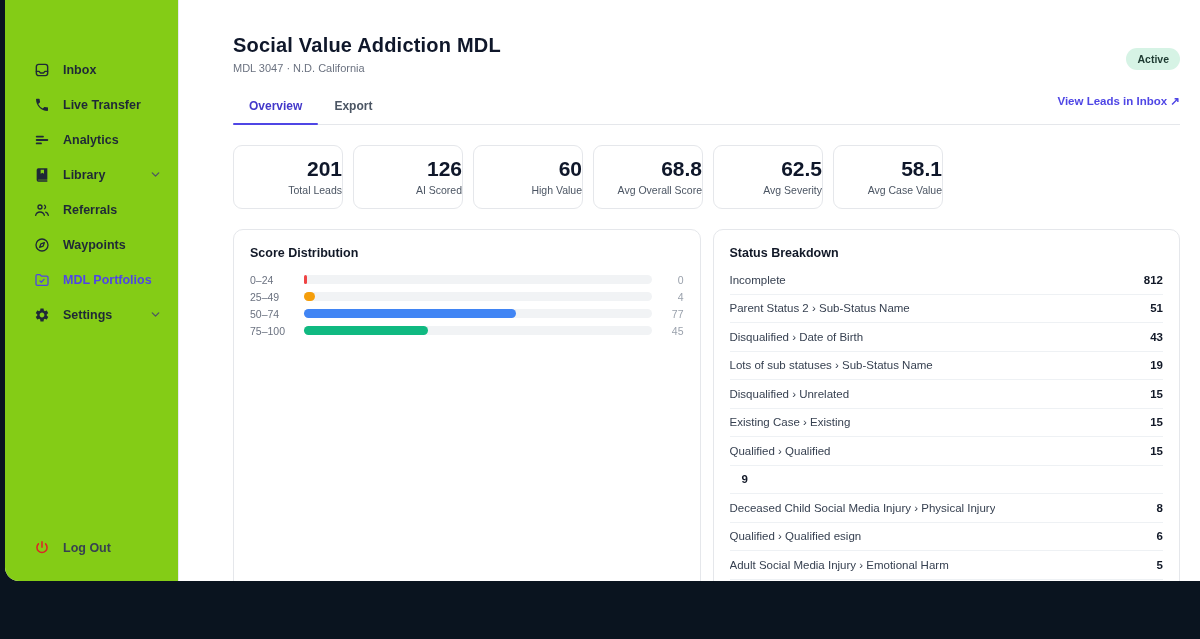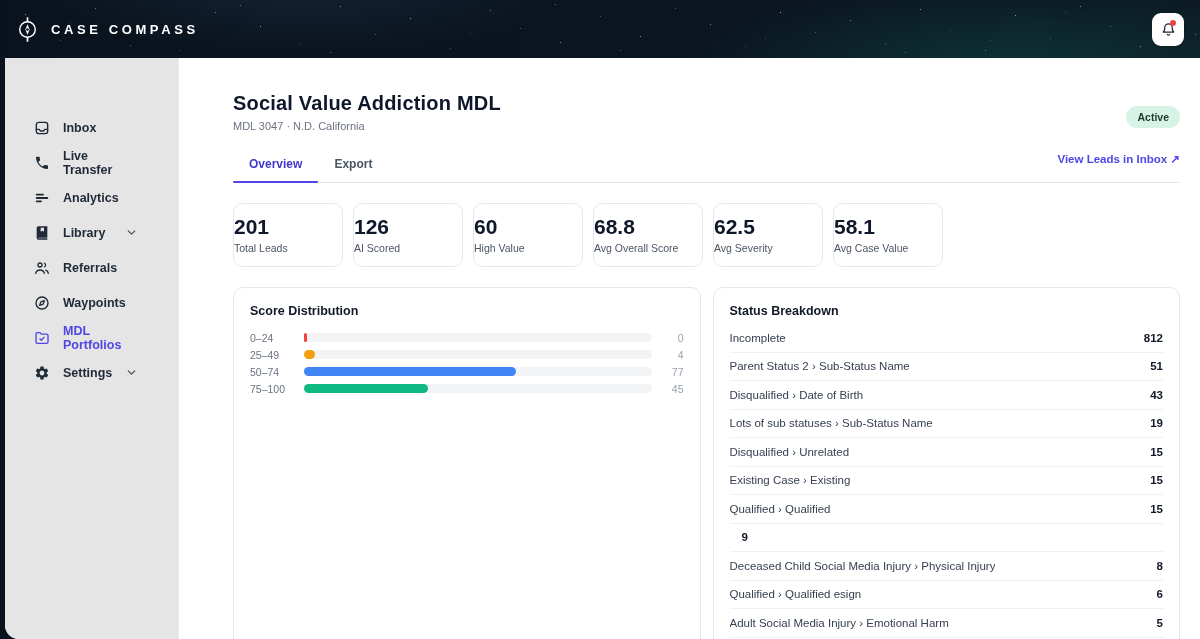--- a/index.html
+++ b/index.html
@@ -47,22 +47,22 @@
     justify-content:center; cursor:pointer; box-shadow:0 1px 2px rgba(0,0,0,.25); }
   .bell-btn svg { width:15px; height:15px; color:#1f2937; }
   .bell-dot { position:absolute; top:7px; right:8px; width:6px; height:6px;
     border-radius:50%; background:#ef4444; }
 
   
   .shell { display:flex; height:581px; margin-left:5px; background:#fff;
     border-bottom-left-radius:14px; overflow:hidden; }
 
   
-  .sidebar { width:174px; flex:none; background:#e5e5e5; border-right:1px solid #e8eaed;
-    display:flex; flex-direction:row; padding:52px 0 16px; }
+  .sidebar { width:174px; flex:none; background:#84cc16; border-right:1px solid #e8eaed;
+    display:flex; flex-direction:column; padding:52px 0 16px; }
   .nav { flex:1; display:flex; flex-direction:column; }
   .nav-item { display:flex; align-items:center; gap:13px; height:35px;
     padding:0 16px 0 29px; font-size:12.5px; font-weight:600; color:#1f2937; cursor:pointer; }
   .nav-item .ni { width:16px; height:16px; flex:none; display:flex; }
   .nav-item .ni svg { width:16px; height:16px; }
   .nav-item.active { color:#4f46e5; }
   .nav-chevron { margin-left:auto; width:13px; height:13px; color:#4b5563; display:flex; }
   .nav-chevron svg { width:13px; height:13px; }
   .logout { display:flex; align-items:center; gap:13px; height:35px;
     padding:0 16px 0 29px; font-size:12.5px; font-weight:600; color:#374151; cursor:pointer; }
@@ -83,21 +83,21 @@
   .tab { padding:10px 16px 11px; font-size:12px; font-weight:600; color:#4b5563;
     position:relative; cursor:pointer; }
   .tab.active { color:#4338ca; }
   .tab.active::after { content:""; position:absolute; left:0; right:0; bottom:-1px;
     height:2px; background:#4f46e5; border-radius:2px; }
   .inbox-link { margin-left:auto; font-size:11.5px; font-weight:600; color:#4f46e5;
     padding-bottom:11px; text-decoration:none; cursor:pointer; }
 
   .stats { display:flex; gap:10px; margin-top:20px; }
   .stat-card { width:110px; height:64px; border:1px solid #e5e7eb; border-radius:9px;
-    background:#fff; display:flex; flex-direction:column; align-items:flex-start;
+    background:#fff; display:flex; flex-direction:column; align-items:flex-end;
     justify-content:center; }
   .stat-value { font-size:21px; font-weight:700; color:#0f172a; line-height:1.05; }
   .stat-label { font-size:10.5px; color:#4b5563; margin-top:4px; }
 
   .panels { display:flex; gap:12px; margin-top:20px; flex:1; }
   .panel { flex:1; min-width:0; min-height:400px; border:1px solid #e5e7eb;
     border-radius:10px; background:#fff; padding:16px 16px 0; }
   .panel-title { font-size:12.5px; font-weight:700; color:#111827; }
 
   .score-rows { margin-top:15px; display:flex; flex-direction:column; gap:8px; }
@@ -114,43 +114,20 @@
     height:28.5px; border-bottom:1px solid #eef1f4; }
   .status-label { font-size:11.5px; color:#374151; white-space:nowrap; overflow:hidden;
     text-overflow:ellipsis; }
   .status-value { font-size:11.5px; font-weight:700; color:#111827; padding-left:12px; }
 </style>
 </head>
 <body>
 
 <div class="app">
 
-  <header class="topbar">
-    <i class="stars"></i>
-    <div class="brand">
-      <span class="brand-icon">
-        <svg viewBox="0 0 32 32" fill="none" stroke="#ffffff" stroke-width="1.7">
-          <circle cx="16" cy="16" r="9.2"></circle>
-          <path d="M16 1.5v5.8M16 24.7v5.8" stroke-width="2"></path>
-          <path d="M16 9.8l2.5 6.2-2.5 6.2-2.5-6.2z" fill="#ffffff" stroke="none"></path>
-          <circle cx="16" cy="16" r="1.6" fill="#0a141f" stroke="none"></circle>
-        </svg>
-      </span>
-      <span class="brand-text">CASE COMPASS</span>
-    </div>
-    <button class="bell-btn">
-      <span style="display:flex">
-        <svg viewBox="0 0 24 24" fill="none" stroke="currentColor" stroke-width="2" stroke-linecap="round" stroke-linejoin="round">
-          <path d="M18 9a6 6 0 1 0-12 0c0 6-2.5 7-2.5 7h17S18 15 18 9"></path>
-          <path d="M10.3 20a2 2 0 0 0 3.4 0"></path>
-        </svg>
-      </span>
-      <span class="bell-dot"></span>
-    </button>
-  </header>
 
   <div class="shell">
 
     <aside class="sidebar">
       <nav class="nav" id="nav">
           <div class="nav-item">
             <span class="ni">
               <svg viewBox="0 0 24 24" fill="none" stroke="currentColor" stroke-width="2.1" stroke-linecap="round" stroke-linejoin="round">
                 <rect x="3.5" y="3.5" width="17" height="17" rx="3.5"></rect>
                 <path d="M3.5 14h4.2l1.8 2.4h5l1.8-2.4h4.2"></path>

